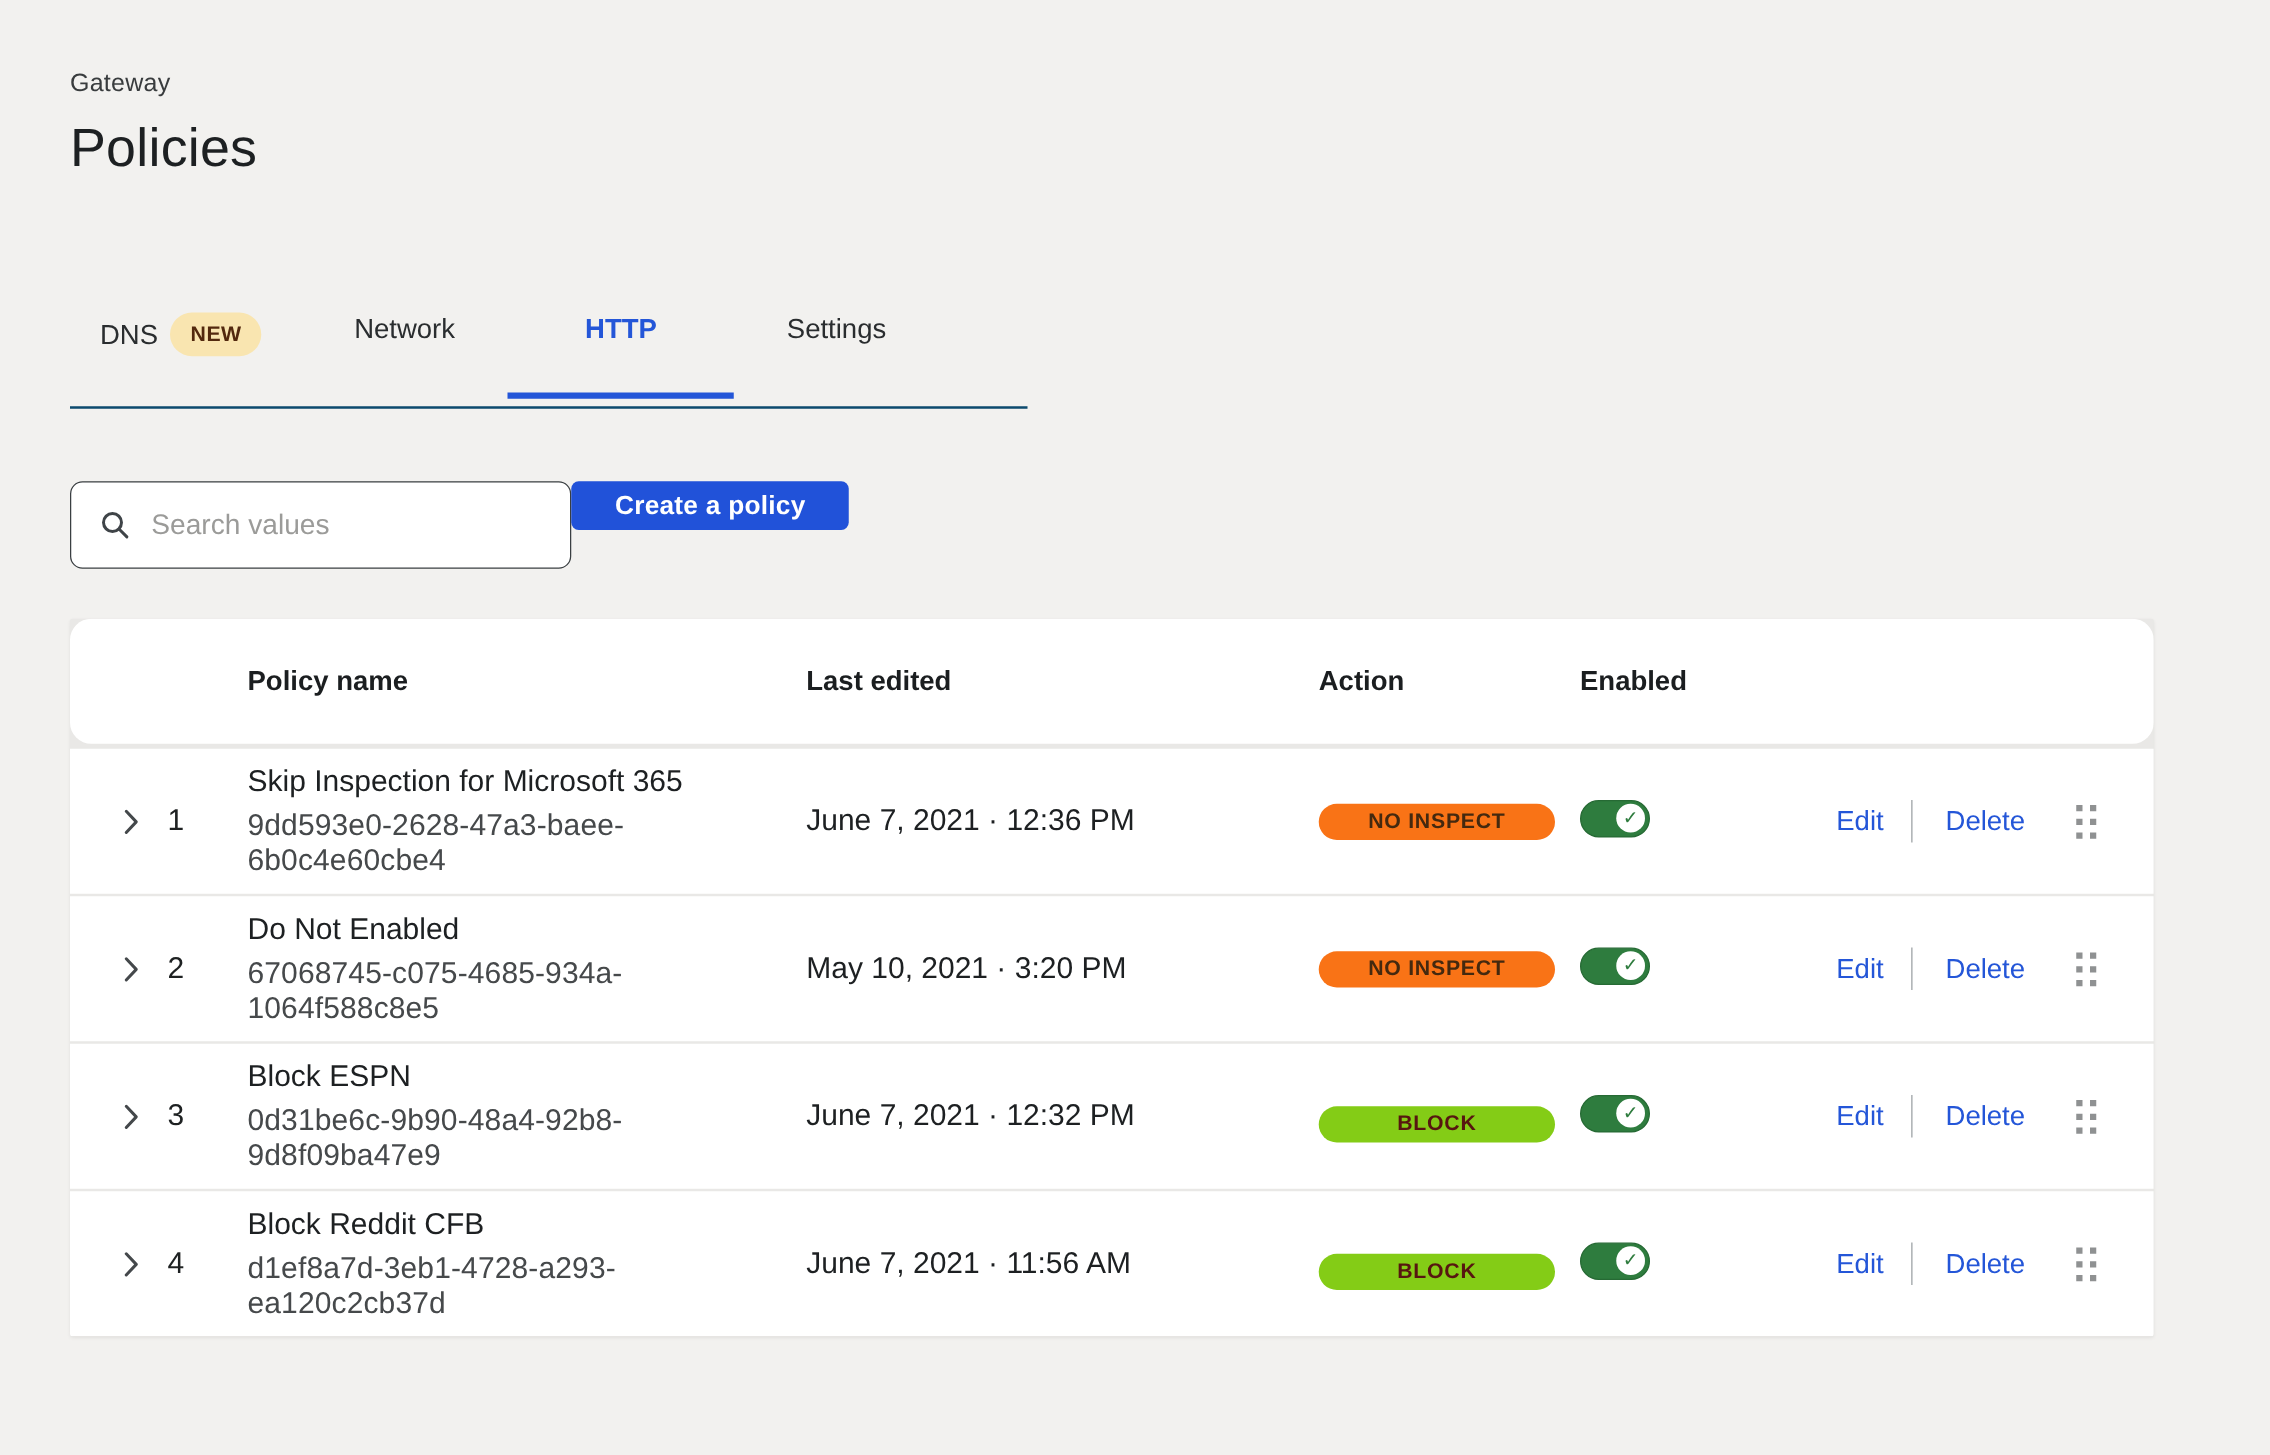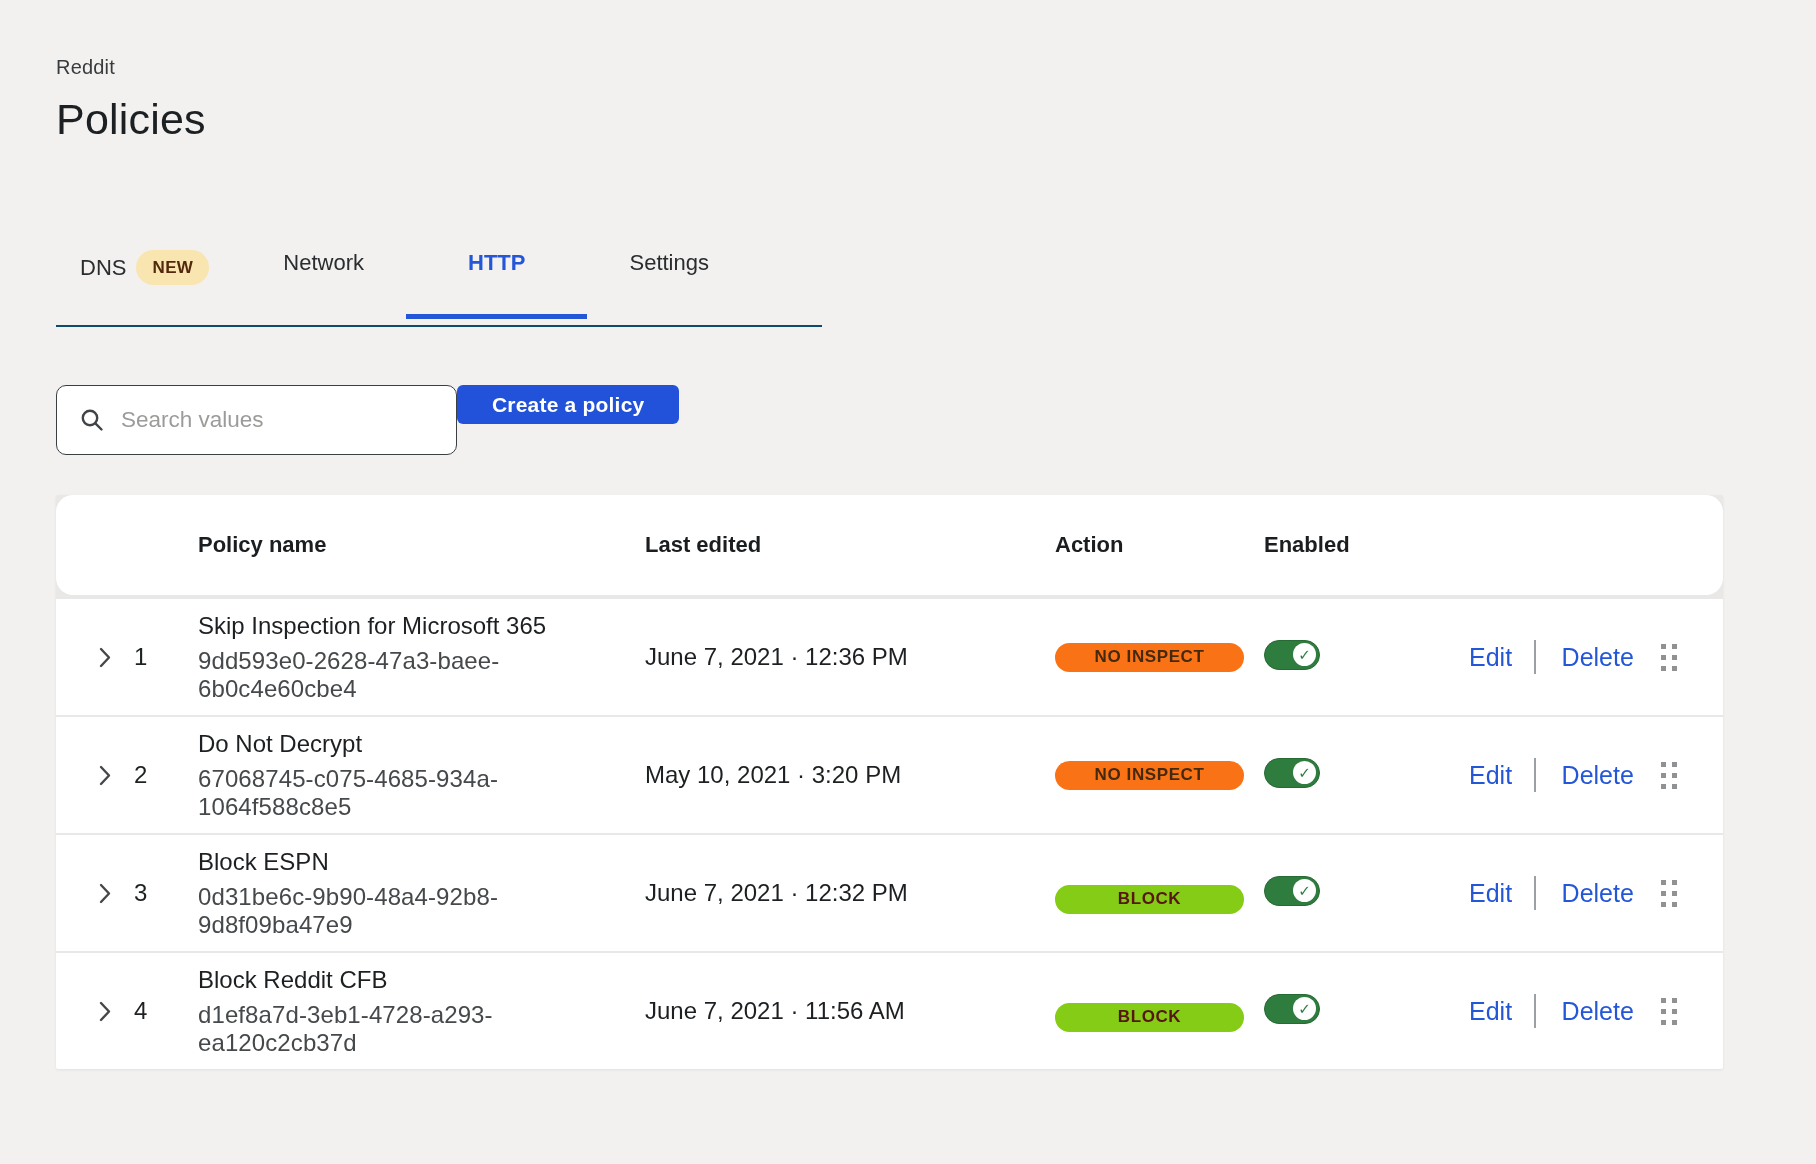--- a/index.html
+++ b/index.html
@@ -69,33 +69,33 @@
 
   .toggle { position:relative; display:inline-block; width:56px; height:30px;
             border-radius:16px; background:#b5b5b3; border:1.5px solid #9a9a98; cursor:pointer; }
   .toggle.on { background:#2e7c3e; border-color:#266a34; }
   .knob { position:absolute; top:2px; left:3px; width:23px; height:23px; border-radius:50%;
           background:#fff; display:flex; align-items:center; justify-content:center;
           font-size:15px; font-weight:700; color:#2e7c3e; line-height:1; }
   .toggle.on .knob { left:auto; right:3px; }
 
   .lcell { display:flex; align-items:center; }
-  .link { font-size:25px; color:#2456d8; text-decoration:none; cursor:pointer; }
+  .link { font-size:22px; color:#2456d8; text-decoration:none; cursor:pointer; }
   .vdiv { width:1.5px; height:34px; background:#9aa0a3; margin:0 26px 0 22px; }
 
   .dcell { display:flex; justify-content:flex-start; padding-left:2px; }
   .draggrid { display:grid; grid-template-columns:5px 5px; grid-template-rows:5px 5px 5px;
               gap:6px; cursor:grab; }
   .draggrid i { background:#8f9192; width:5px; height:5px; display:block; }
 </style>
 </head>
 <body>
 
 <div class="page">
-  <div class="eyebrow">Reddit</div>
+  <div class="eyebrow">Gateway</div>
   <h1 class="title">Policies</h1>
 
   <div class="tabs">
     <div class="tab first">
       <span>DNS</span>
       <span class="new-badge">NEW</span>
     </div>
     <div class="tab">
       <span>Network</span>
     </div>
@@ -168,21 +168,21 @@
     </div>
   </div>
           <div class="grid trow">
     <button class="chev">
       <svg width="14" height="23" viewBox="0 0 14 23">
         <path d="M3 3 L11 11.5 L3 20" fill="none" stroke="#44484b" stroke-width="2.4" stroke-linecap="round" stroke-linejoin="round"></path>
       </svg>
     </button>
     <div class="num">2</div>
     <div class="pcell">
-      <div class="pname">Do Not Decrypt</div>
+      <div class="pname">Do Not Enabled</div>
       <div class="uuid">67068745-c075-4685-934a-1064f588c8e5</div>
     </div>
     <div class="edited">May 10, 2021 · 3:20 PM</div>
     <div class="acell">
       <span class="badge no-inspect">NO INSPECT</span>
     </div>
     <div class="ecell">
       <span class="toggle on">
         <span class="knob">✓</span>
       </span>

